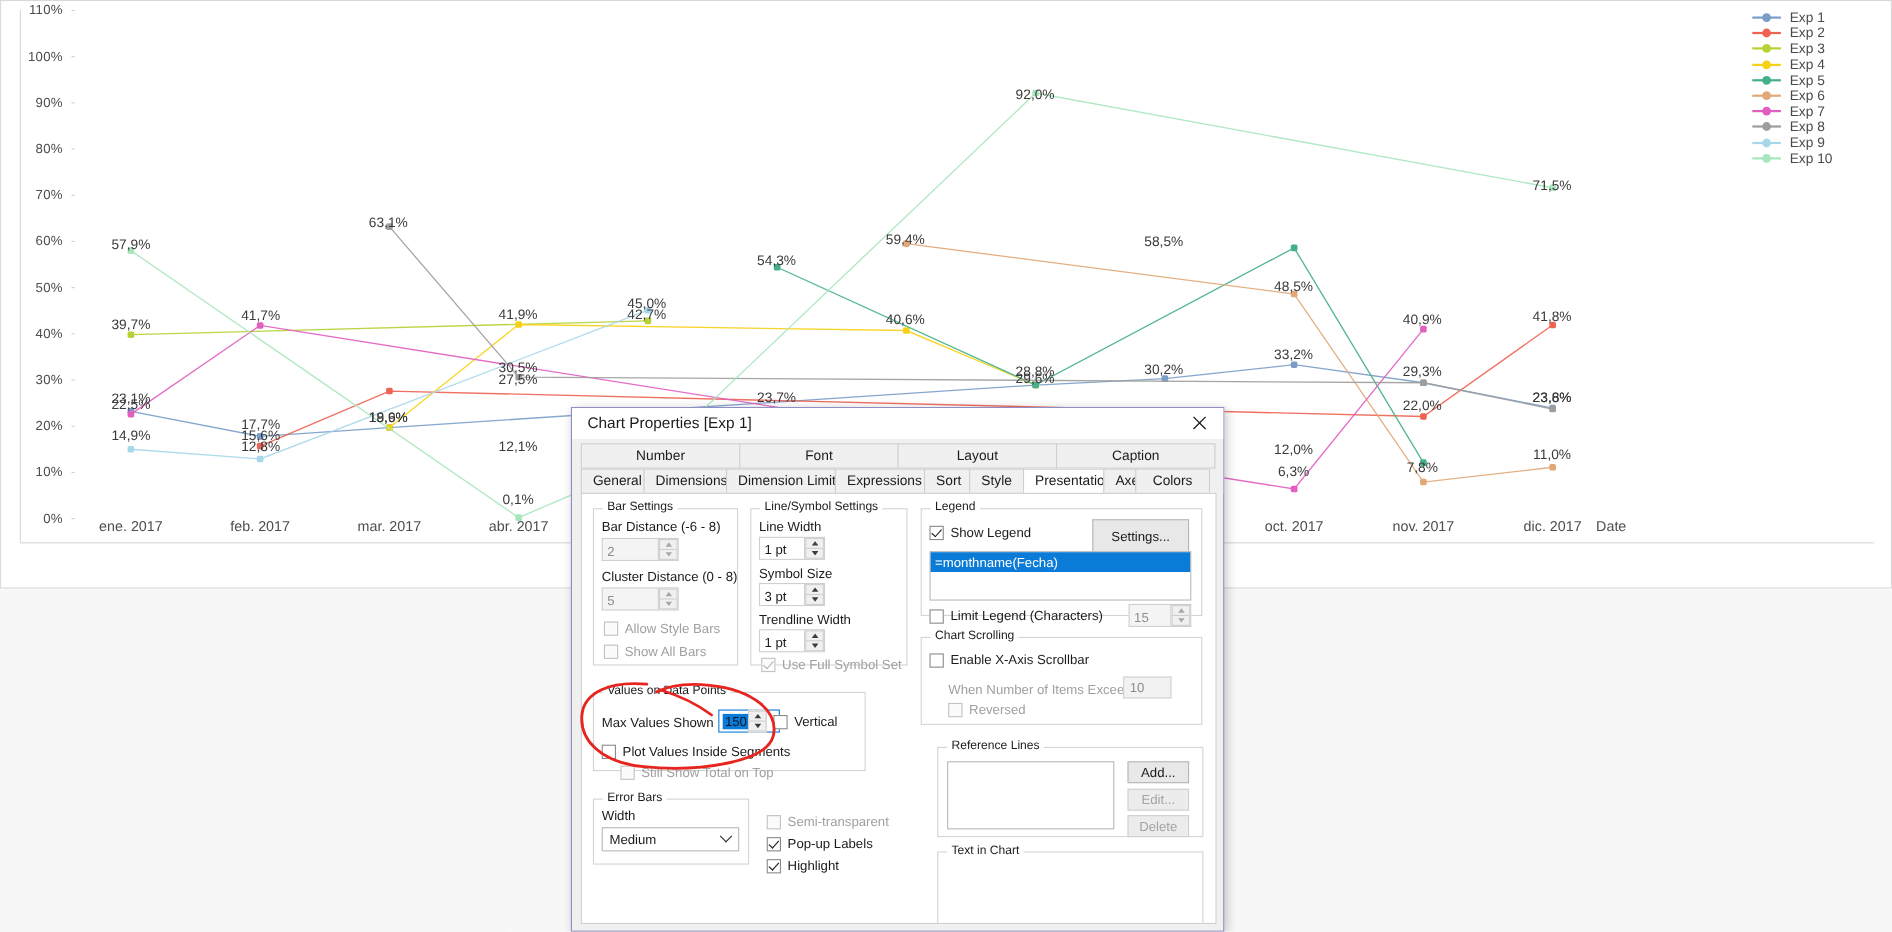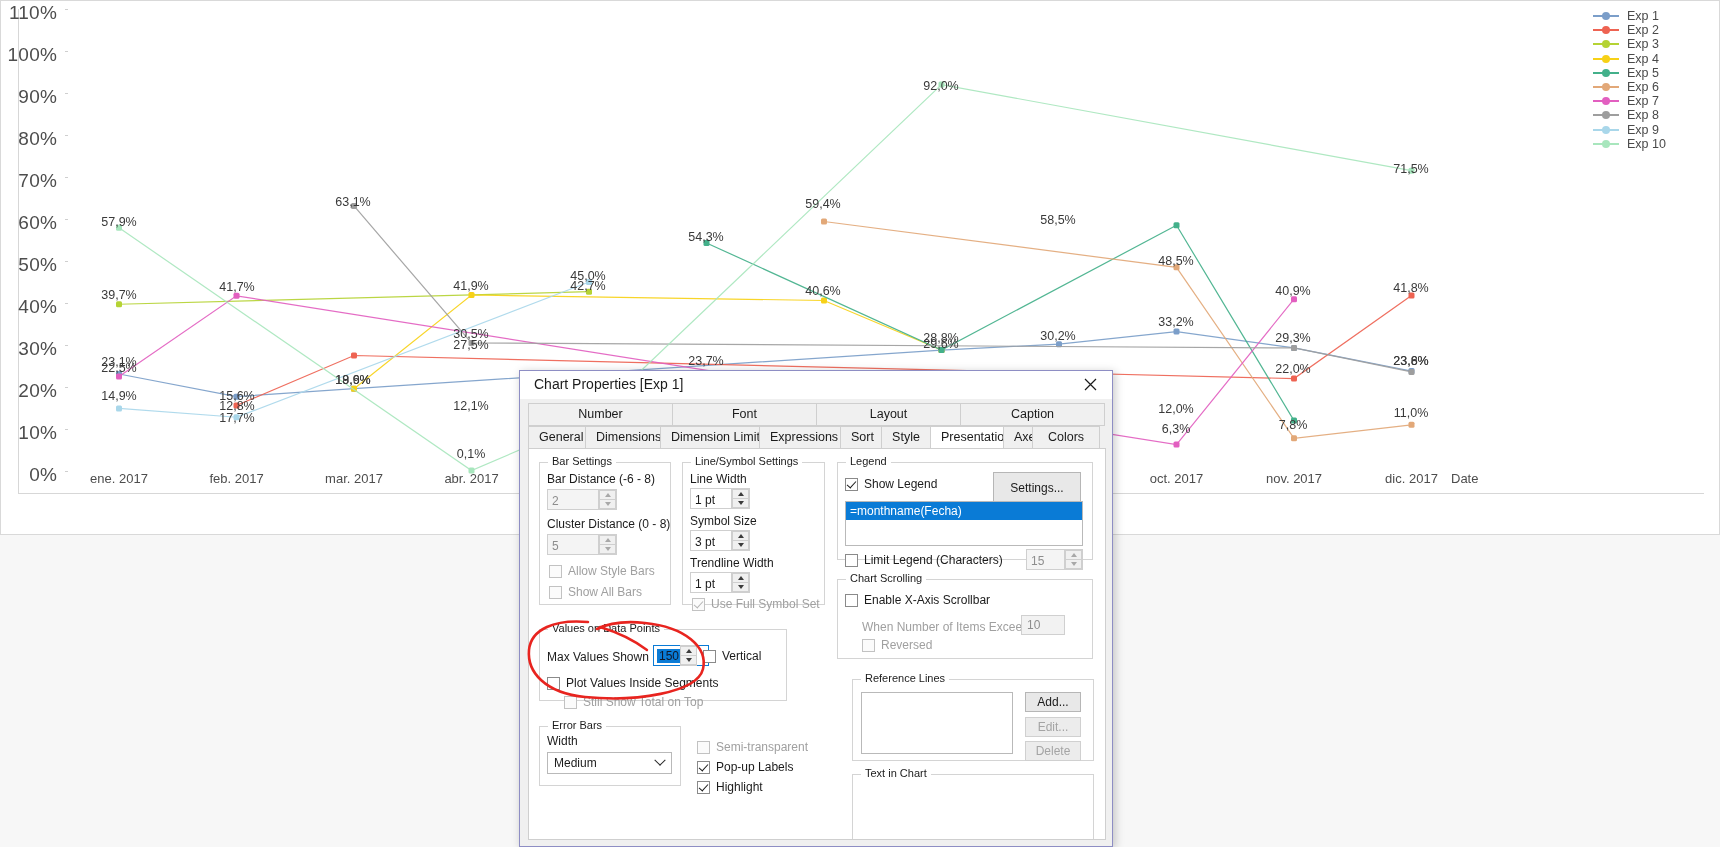--- a/index.html
+++ b/index.html
@@ -10,21 +10,21 @@
     overflow:hidden;
     position:relative;
   }
   
   #chart-panel{
     position:absolute;left:0;top:0;width:1720px;height:535px;
     background:#ffffff;border:1px solid #d9d9d9;box-sizing:border-box;
   }
   #chart-plot{position:absolute;left:0;top:0;width:1720px;height:535px;}
   .y-tick{
-    position:absolute;font-size:19px;color:#4d4d4d;text-align:right;
+    position:absolute;font-size:12px;color:#4d4d4d;text-align:right;
     width:56px;letter-spacing:.2px;
   }
   .y-gridmark{position:absolute;width:3px;height:1px;background:#cfcfcf;}
   .x-tick{
     position:absolute;font-size:13px;color:#4d4d4d;text-align:center;
     width:120px;
   }
   #x-axis-title{
     position:absolute;font-size:13px;color:#4d4d4d;left:1450px;top:470px;
   }
@@ -272,36 +272,36 @@
       <div class="x-tick" style="left: 1350.5px; top: 470px;">dic. 2017</div>
     </div>
   <div id="x-axis-title">Date</div>
   <div id="dp-labels">
       <div class="dp-label" style="left: 118px; top: 228px;">57,9%</div>
       <div class="dp-label" style="left: 118px; top: 301px;">39,7%</div>
       <div class="dp-label" style="left: 118px; top: 368px;">23,1%</div>
       <div class="dp-label" style="left: 118px; top: 374px;">22,5%</div>
       <div class="dp-label" style="left: 118px; top: 402px;">14,9%</div>
       <div class="dp-label" style="left: 236px; top: 293px;">41,7%</div>
-      <div class="dp-label" style="left: 236px; top: 392px; margin-top: 32px;">17,7%</div>
+      <div class="dp-label" style="left: 236px; top: 392px;">17,7%</div>
       <div class="dp-label" style="left: 236px; top: 402px;">15,6%</div>
       <div class="dp-label" style="left: 236px; top: 412px;">12,8%</div>
       <div class="dp-label" style="left: 352px; top: 208px;">63,1%</div>
       <div class="dp-label" style="left: 352px; top: 386px;">19,6%</div>
       <div class="dp-label" style="left: 352px; top: 386px;">18,9%</div>
       <div class="dp-label" style="left: 470px; top: 292px;">41,9%</div>
       <div class="dp-label" style="left: 470px; top: 340px;">30,5%</div>
       <div class="dp-label" style="left: 470px; top: 351px;">27,5%</div>
       <div class="dp-label" style="left: 470px; top: 412px;">12,1%</div>
       <div class="dp-label" style="left: 470px; top: 460px;">0,1%</div>
       <div class="dp-label" style="left: 587px; top: 282px;">45,0%</div>
       <div class="dp-label" style="left: 587px; top: 292px;">42,7%</div>
       <div class="dp-label" style="left: 705px; top: 243px;">54,3%</div>
       <div class="dp-label" style="left: 705px; top: 367px;">23,7%</div>
-      <div class="dp-label" style="left: 822px; top: 210px;">59,4%</div>
+      <div class="dp-label" style="left: 822px; top: 224px;">59,4%</div>
       <div class="dp-label" style="left: 822px; top: 297px;">40,6%</div>
       <div class="dp-label" style="left: 940px; top: 92px;">92,0%</div>
       <div class="dp-label" style="left: 940px; top: 344px;">28,8%</div>
       <div class="dp-label" style="left: 940px; top: 350px;">29,6%</div>
       <div class="dp-label" style="left: 1057px; top: 226px;">58,5%</div>
       <div class="dp-label" style="left: 1057px; top: 342px;">30,2%</div>
       <div class="dp-label" style="left: 1175px; top: 267px;">48,5%</div>
       <div class="dp-label" style="left: 1175px; top: 328px;">33,2%</div>
       <div class="dp-label" style="left: 1175px; top: 415px;">12,0%</div>
       <div class="dp-label" style="left: 1175px; top: 435px;">6,3%</div>

